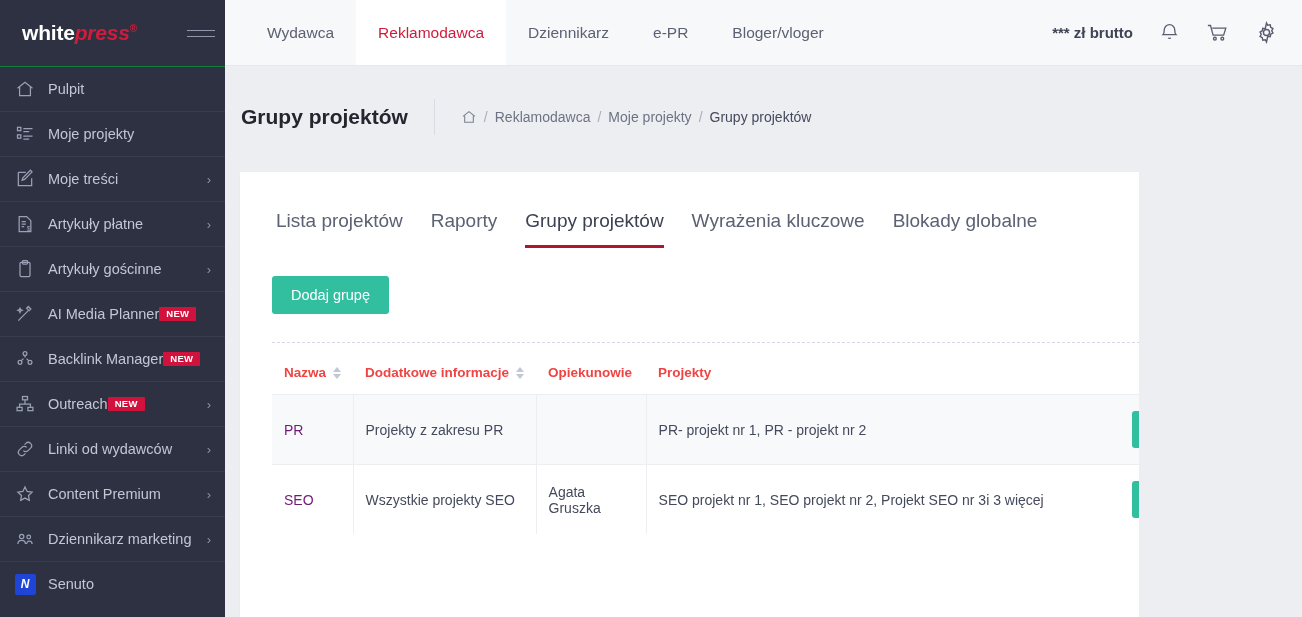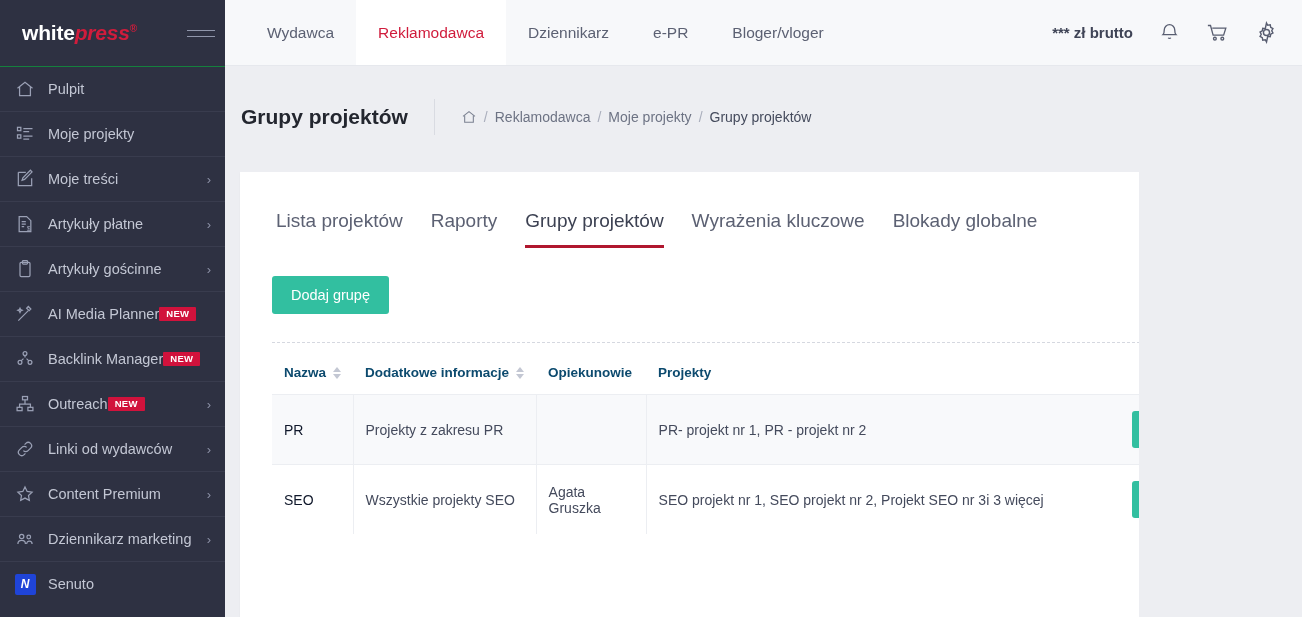--- a/index.html
+++ b/index.html
@@ -192,21 +192,21 @@
   
   table.grid {
     margin: 0 32px;
     width: calc(100% - 64px);
     border-collapse: collapse;
     font-size: 14px;
   }
   table.grid th {
     text-align: left;
     font-weight: bold;
-    color: #0c4a6e;
+    color: #ef4444;
     font-size: 13.5px;
     padding: 22px 12px 14px 12px;
     white-space: nowrap;
   }
   table.grid th .sorter {
     display: inline-flex; flex-direction: column;
     vertical-align: middle; margin-left: 7px; gap:2px;
   }
   .sorter i {
     display:block; width: 0; height: 0;
@@ -219,21 +219,21 @@
   table.grid td {
     padding: 16px 12px;
     color: #444a5c;
     border-left: 1px solid #eceef2;
     border-top: 1px solid #eceef2;
     vertical-align: middle;
   }
   table.grid tr.row-alt td { background: #f8f9fb; }
   table.grid td:first-child { border-left: none; }
   table.grid td.last-cell { border-left: none; border-right: none; text-align: right; padding-right: 0;}
-  .name-link { color: #0f172a; cursor: pointer; }
+  .name-link { color: #701a75; cursor: pointer; }
   .col-nazwa { width: 72px; }
   .col-dodatkowe { width: 162px; }
   .col-opiek { width: 110px; }
   .col-actions { width: 140px; }
 
   .actions { display: flex; justify-content: flex-start; gap: 2px; }
   .btn-edit {
     background: #32bfa0; color: #fff;
     border: none; border-radius: 3px 0 0 3px;
     font-size: 18px;

